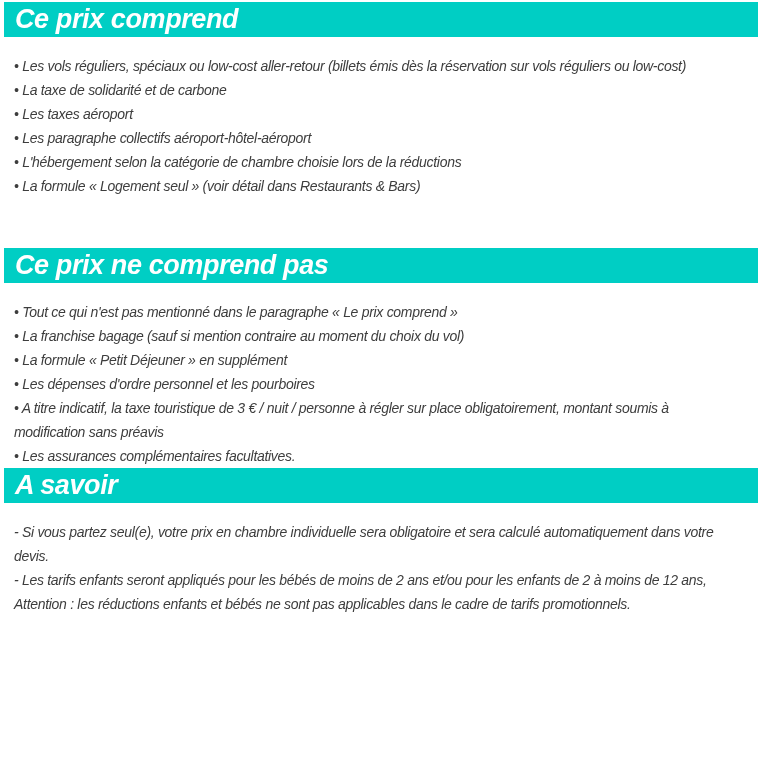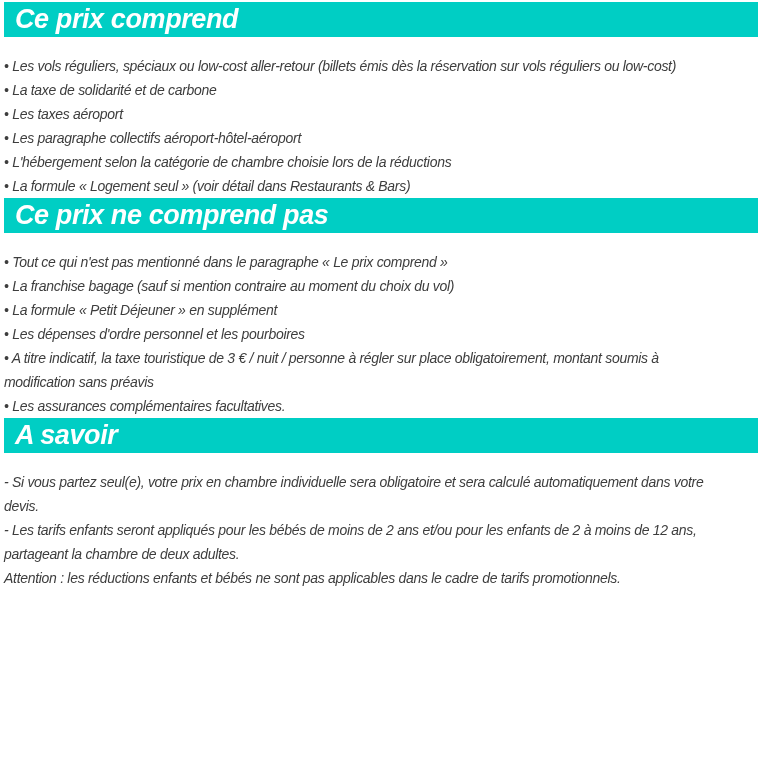--- a/index.html
+++ b/index.html
@@ -24,25 +24,25 @@
     background: var(--accent);
     color: var(--header-text);
     font-style: italic;
     font-weight: bold;
     font-size: 27px;
     line-height: 35px;
     padding-left: 11px;
     letter-spacing: -0.4px;
   }
   .section:nth-of-type(1) .section-header { margin-top: 2px; }
-  .section:nth-of-type(2) .section-header { }
+  .section:nth-of-type(2) .section-header { margin-top: 50px; }
   .section:nth-of-type(3) .section-header { }
   .lines {
     margin-top: 17px;
-    padding-left: 4px;
+    padding-left: 14px;
   }
   .line {
     height: 24px;
     line-height: 24px;
     white-space: nowrap;
     font-style: italic;
     font-size: 14px;
     letter-spacing: -0.3px;
     color: var(--text);
   }
@@ -80,16 +80,15 @@
 </div>
 
 <div class="section">
   <div class="section-header">
     <span>A savoir</span>
   </div>
   <div class="lines">
     <div class="line">- Si vous partez seul(e), votre prix en chambre individuelle sera obligatoire et sera calculé automatiquement dans votre</div>
     <div class="line">devis.</div>
     <div class="line">- Les tarifs enfants seront appliqués pour les bébés de moins de 2 ans et/ou pour les enfants de 2 à moins de 12 ans,</div>
-    <div class="line">partageant la chambre de deux adultes.</div>
     <div class="line">Attention : les réductions enfants et bébés ne sont pas applicables dans le cadre de tarifs promotionnels.</div>
   </div>
 </div>
 
 </body></html>

